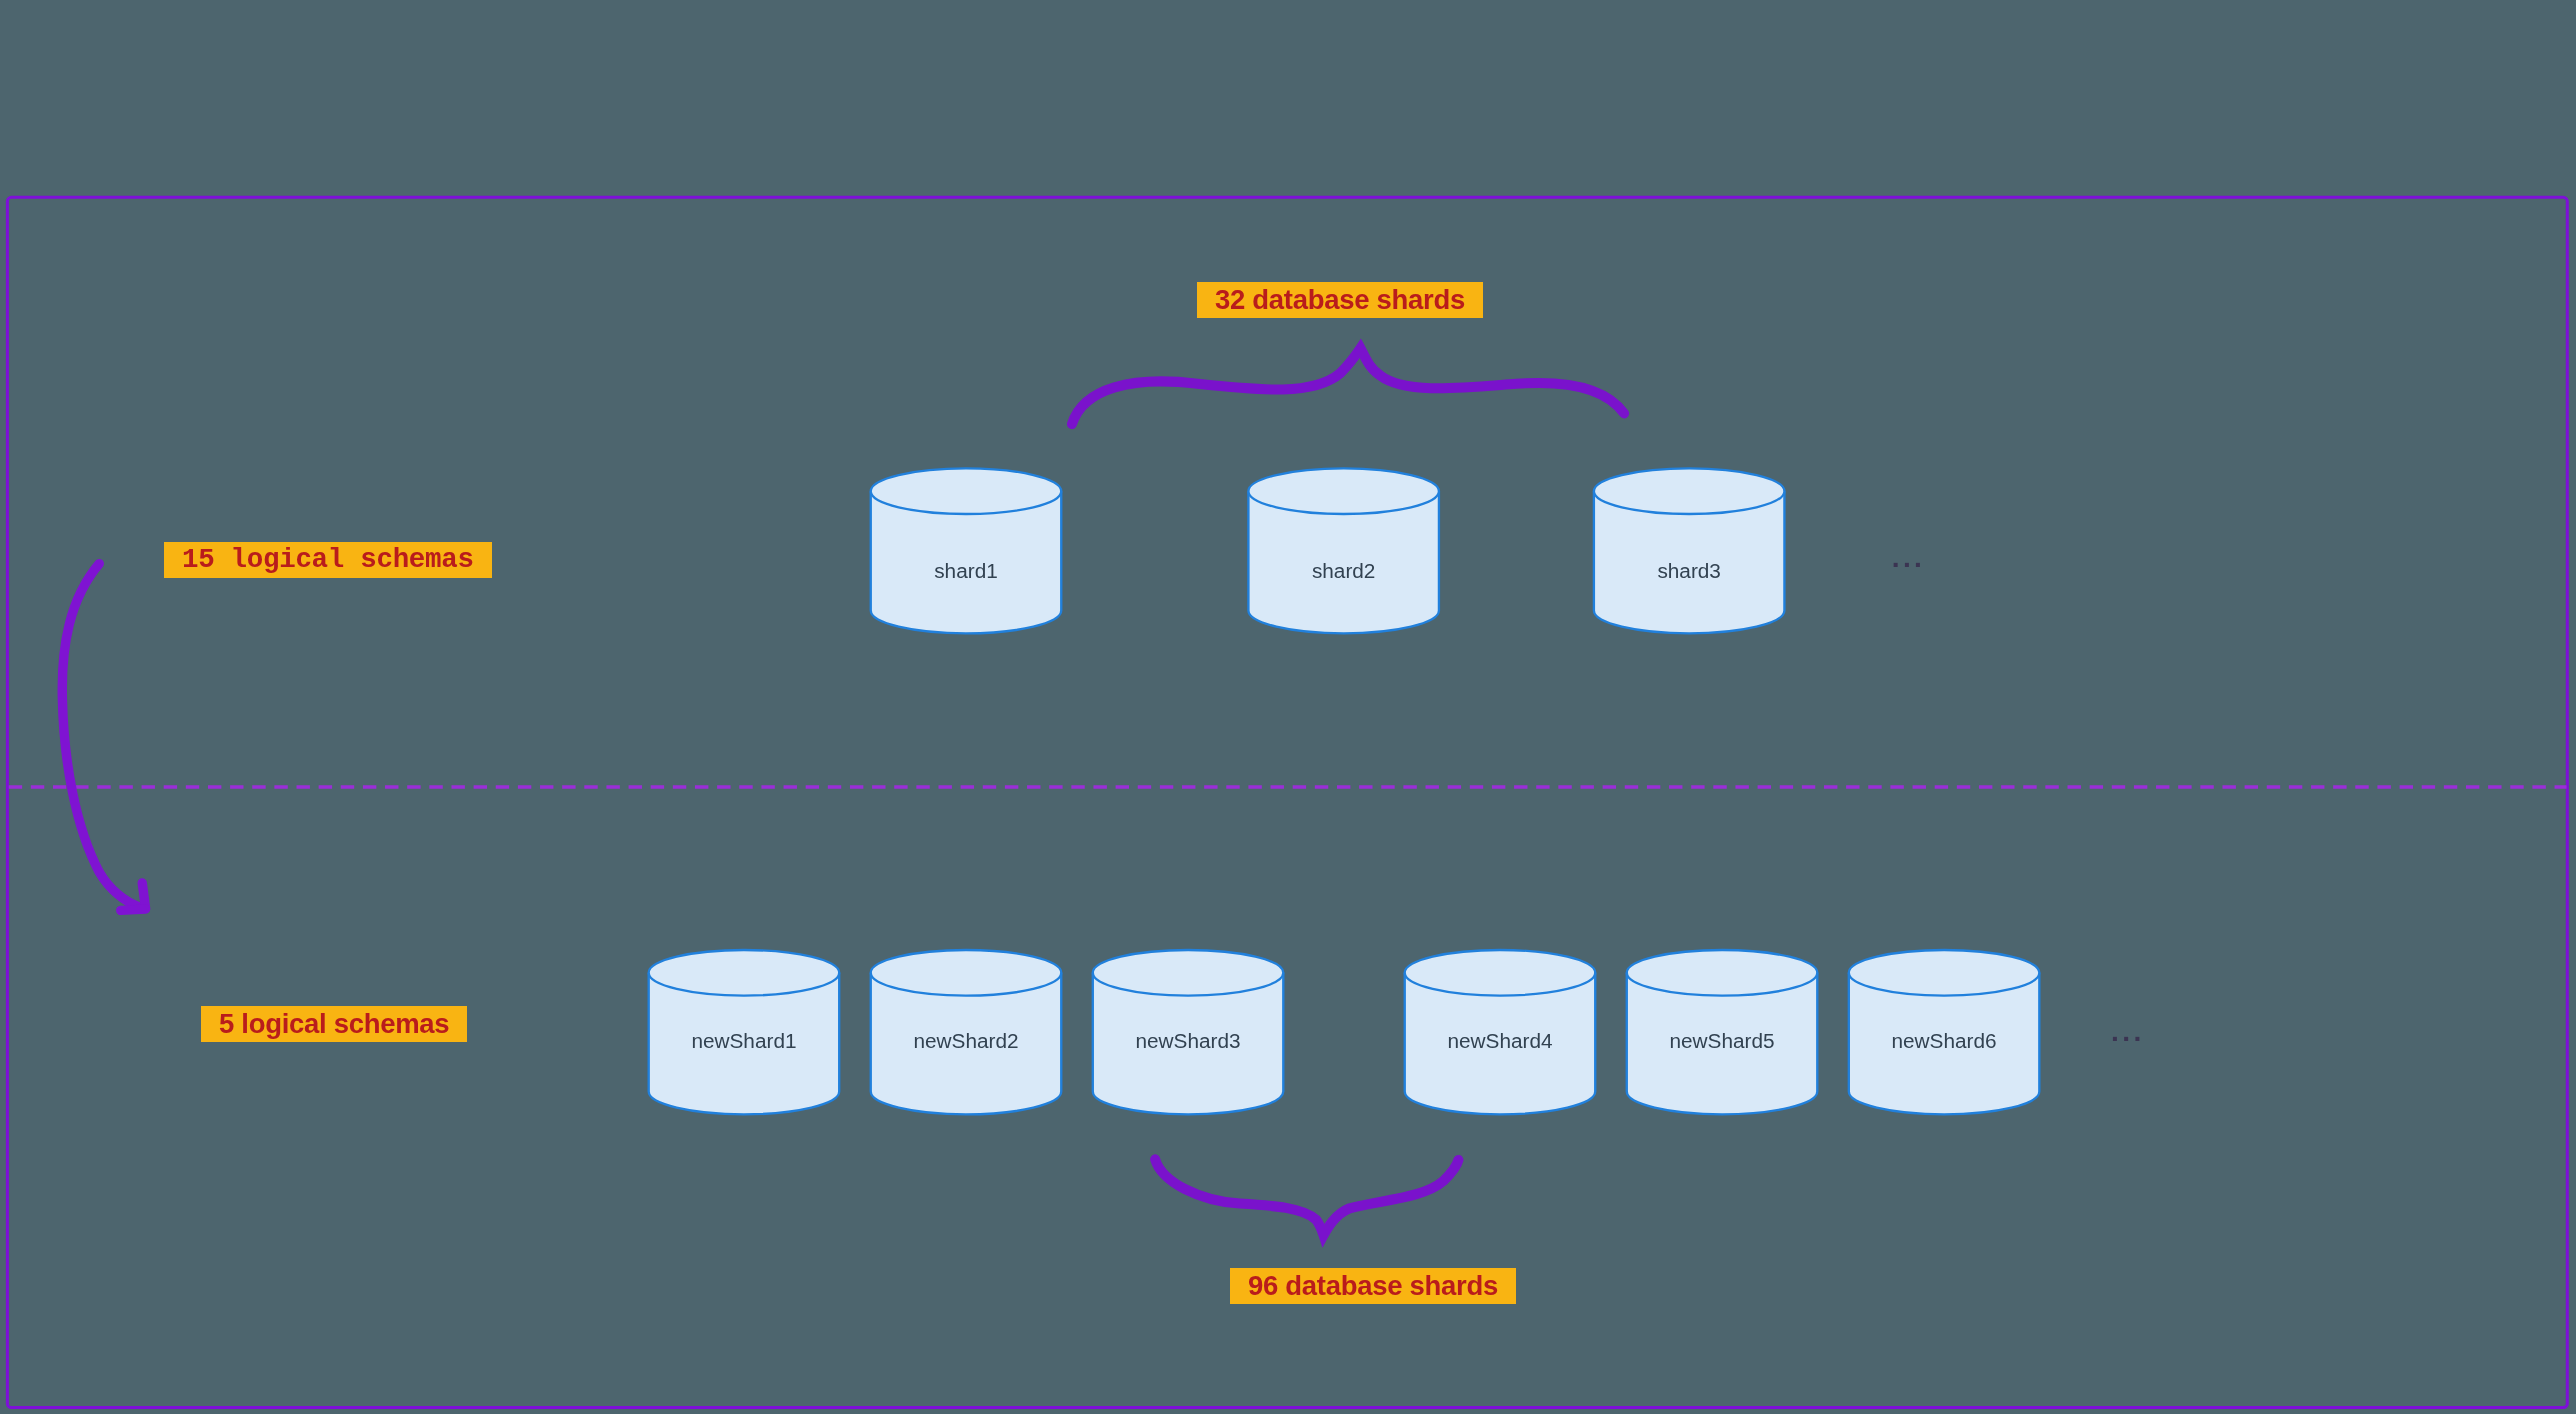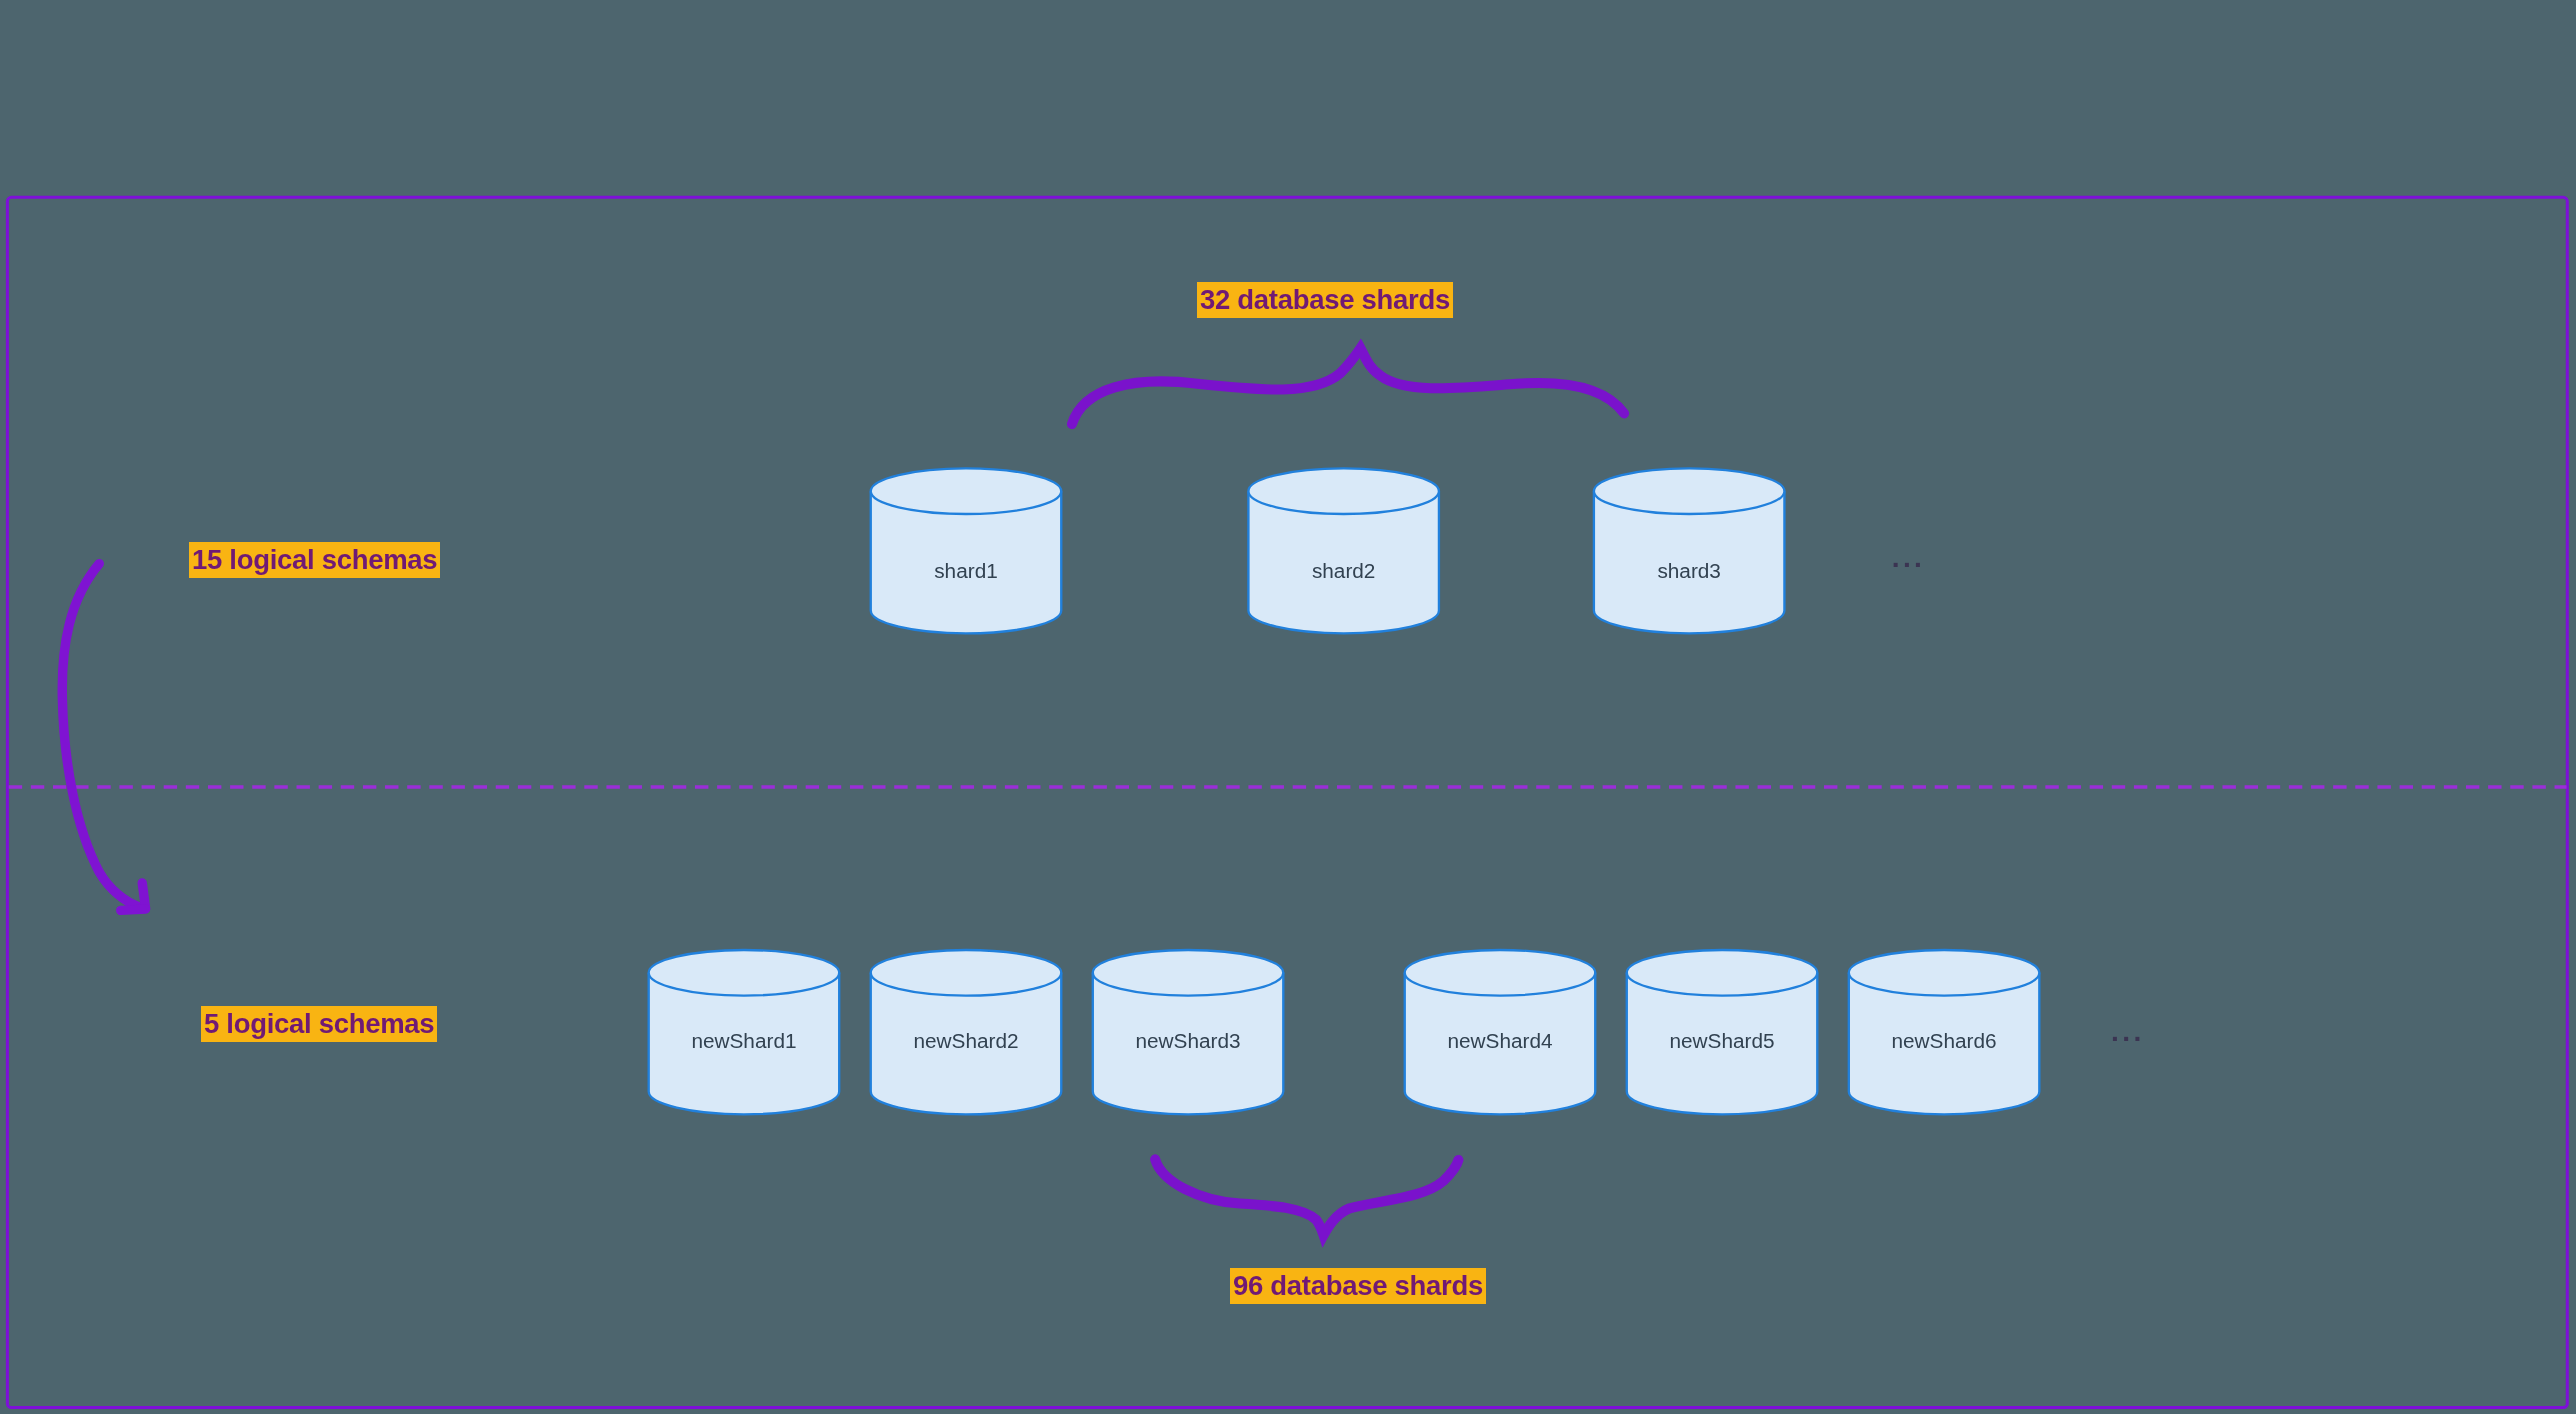--- a/index.html
+++ b/index.html
@@ -16,26 +16,26 @@
     overflow: hidden;
   }
   #diagram-svg {
     position: absolute;
     left: 0;
     top: 0;
   }
   .tag-label {
     position: absolute;
     background: #f9b412;
-    color: #701a75;
+    color: #b91c1c;
     font-size: 27.5px;
     font-weight: 700;
     letter-spacing: -0.3px;
     line-height: 28px;
-    padding: 4px 3px;
+    padding: 4px 18px;
     white-space: nowrap;
     box-sizing: border-box;
   }
   .cyl-text {
     font-size: 31px;
     fill: #324251;
     text-anchor: middle;
   }
   .ellipsis-text {
     font-size: 42px;
@@ -130,20 +130,20 @@
         <path d="M 2756 1450 V 1627 A 142 34 0 0 0 3040 1627 V 1450" fill="#d9e9f8" stroke="#2180dc" stroke-width="3.5"></path>
         <ellipse cx="2898" cy="1450" rx="142" ry="34" fill="#d9e9f8" stroke="#2180dc" stroke-width="3.5"></ellipse>
         <text class="cyl-text" x="2898" y="1562">newShard6</text>
       </g>
       <text class="ellipsis-text" x="3172" y="1552">...</text>
     </g>
   </svg>
 
   <div class="tag-label" style="left:1197px; top:282px;">32 database shards</div>
 
-  <div class="tag-label" style="left:189px; top:542px;">15 logical schemas</div>
+  <div class="tag-label" style="left:164px; top:542px;font-family:Liberation Mono, monospace;">15 logical schemas</div>
 
   <div class="tag-label" style="left:185px; top:1006px;margin-left:16px;">5 logical schemas</div>
 
   <div class="tag-label" style="left:1197px; top:1268px;margin-left:33px;">96 database shards</div>
 
 </div>
 
 
 </body></html>

